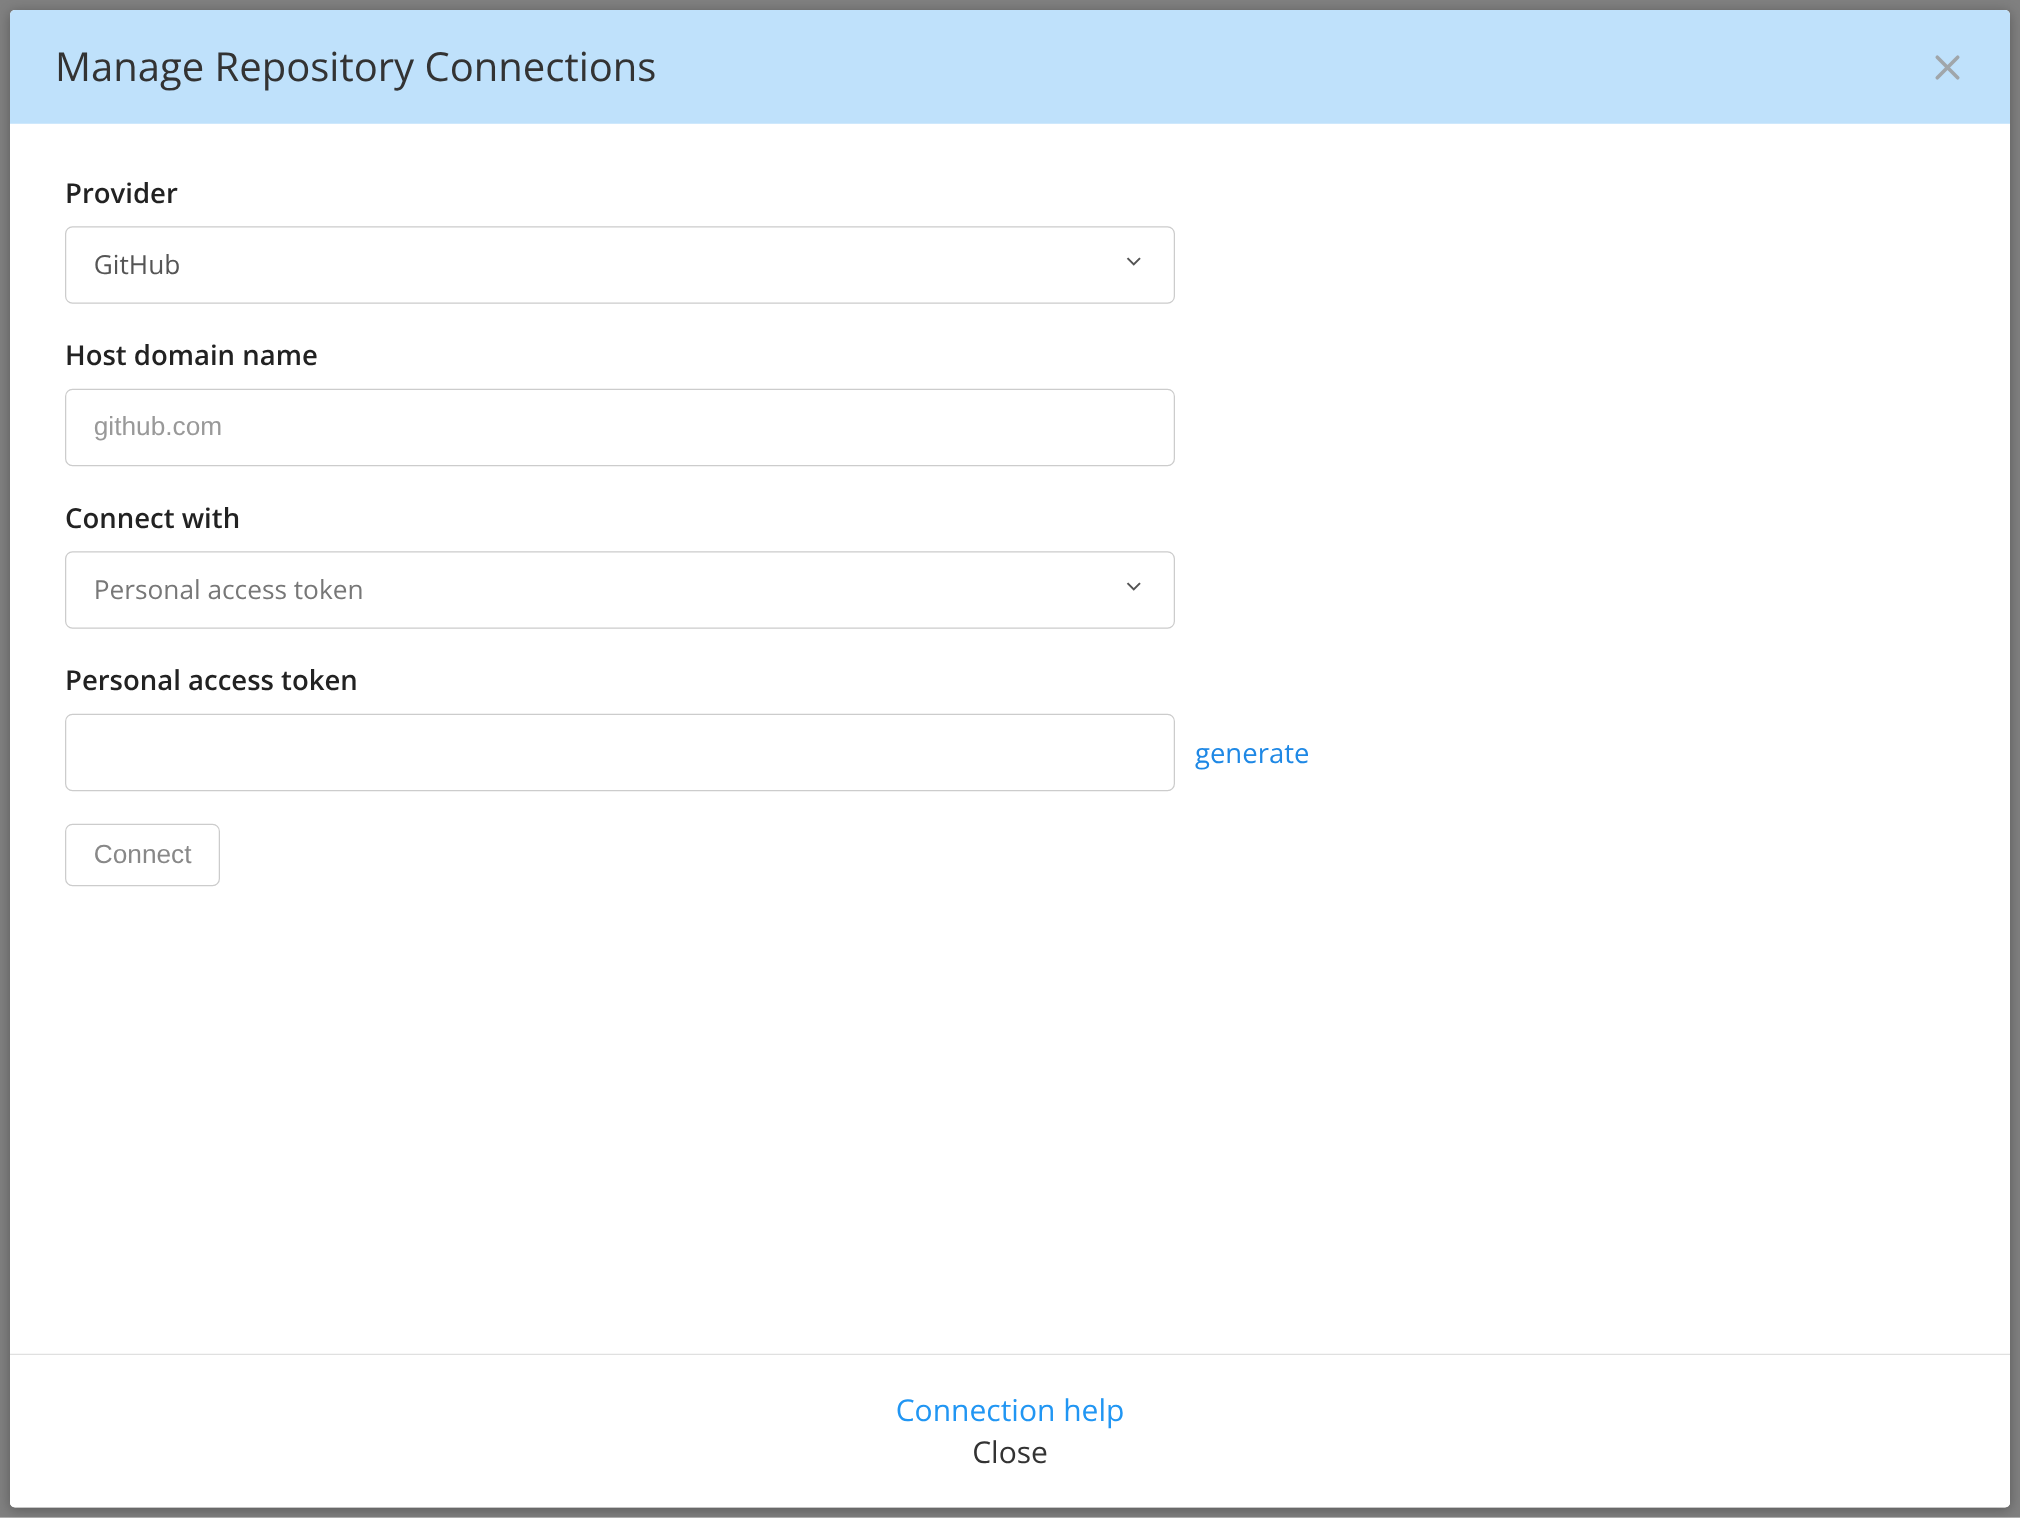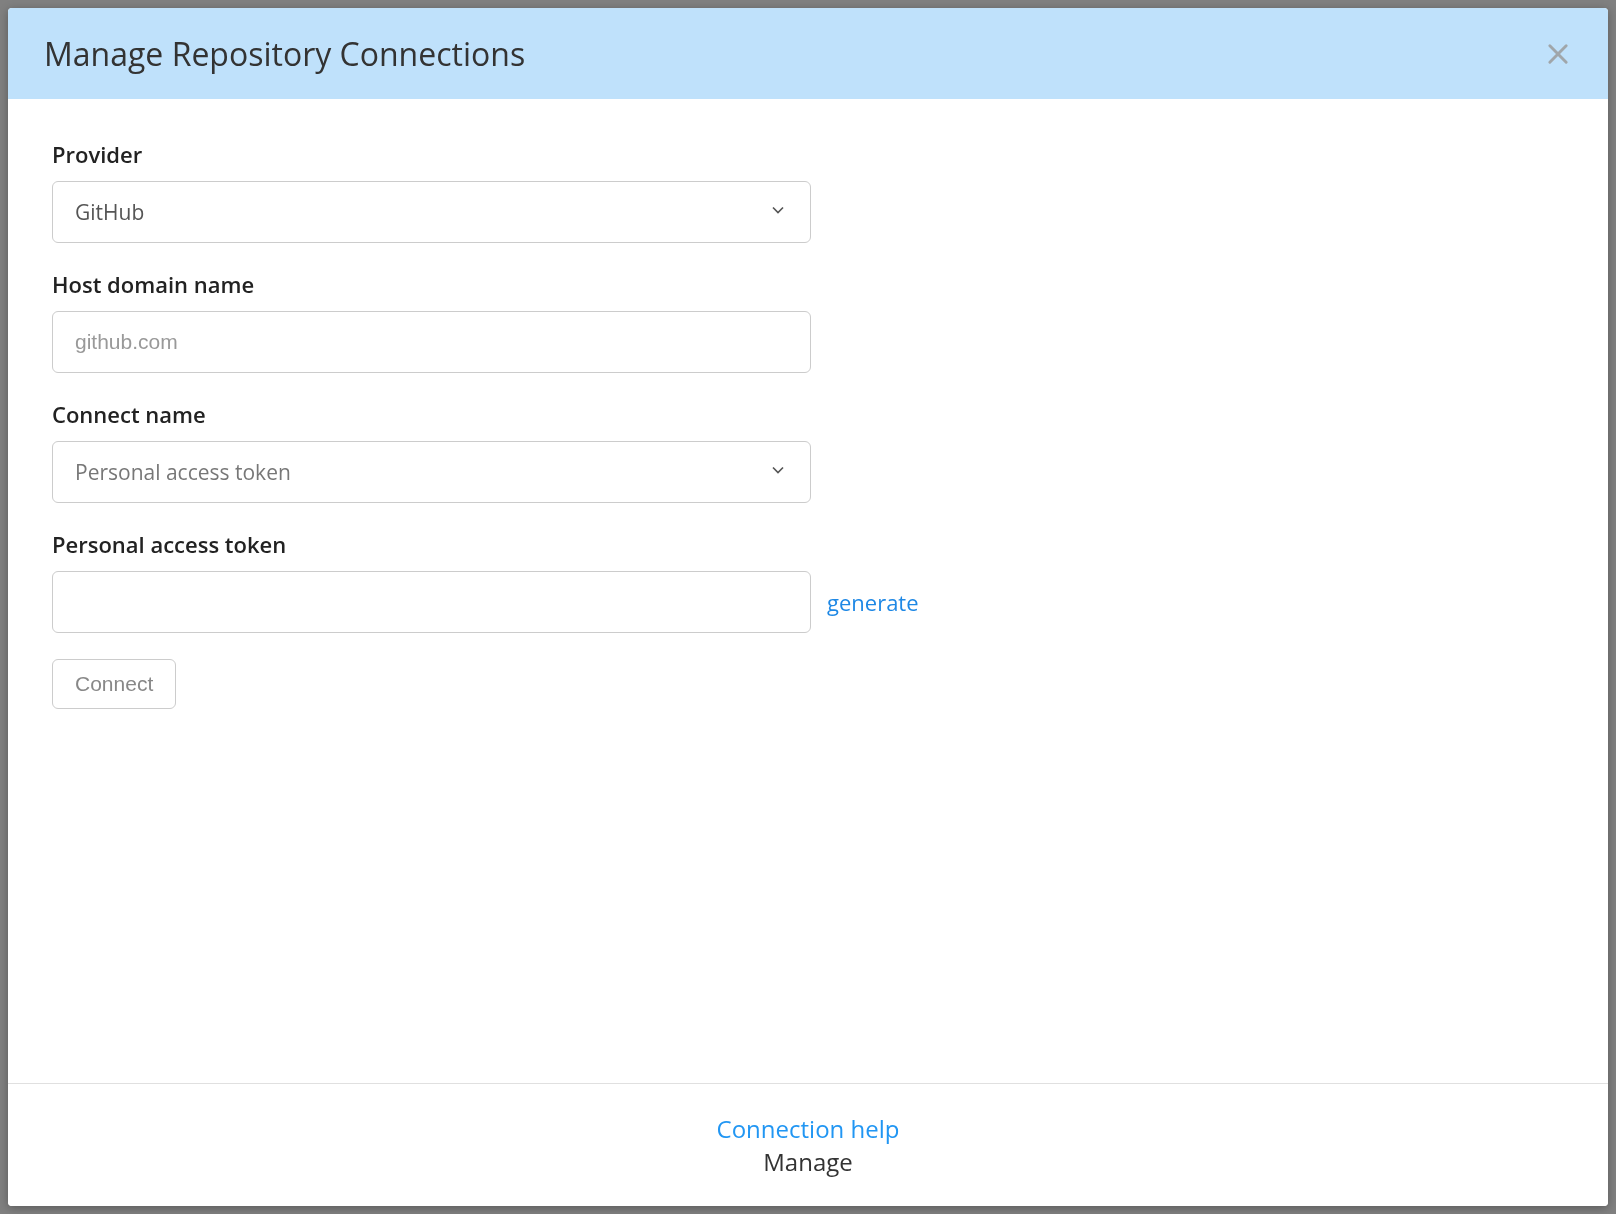--- a/index.html
+++ b/index.html
@@ -80,21 +80,21 @@
     color: #222;
     margin-bottom: 12px;
   }
   .token-row {
     display: flex;
     align-items: center;
     gap: 16px;
   }
   .form-control,
   .form-select {
-    width: 759px;
+    width: 888px;
     height: 62px;
     padding: 0 22px;
     font-size: 21px;
     color: #555;
     background: #fff;
     border: 1px solid #ccc;
     border-radius: 6px;
     outline: none;
   }
   .form-control::placeholder { color: #999; }
@@ -175,21 +175,21 @@
             </span>
           </div>
         </div>
 
         <div class="form-group">
           <label class="form-label">Host domain name</label>
           <input class="form-control" type="text" placeholder="github.com" style="">
         </div>
 
         <div class="form-group">
-          <label class="form-label">Connect name</label>
+          <label class="form-label">Connect with</label>
           <div class="form-select muted">
             <span class="select-value">Personal access token</span>
             <span class="chevron">
               <svg width="20" height="20" viewBox="0 0 24 24" fill="none" stroke="currentColor" stroke-width="2">
                 <polyline points="6 9 12 15 18 9"></polyline>
               </svg>
             </span>
           </div>
         </div>
 
@@ -203,17 +203,17 @@
 
         <div class="form-group">
           <button class="btn">Connect</button>
         </div>
 
       </div>
     </div>
 
     <div class="modal-footer">
       <span class="footer-help">Connection help</span>
-      <span class="footer-close">Manage</span>
+      <span class="footer-close">Close</span>
     </div>
 
   </div>
 </div>
 
 </body></html>

